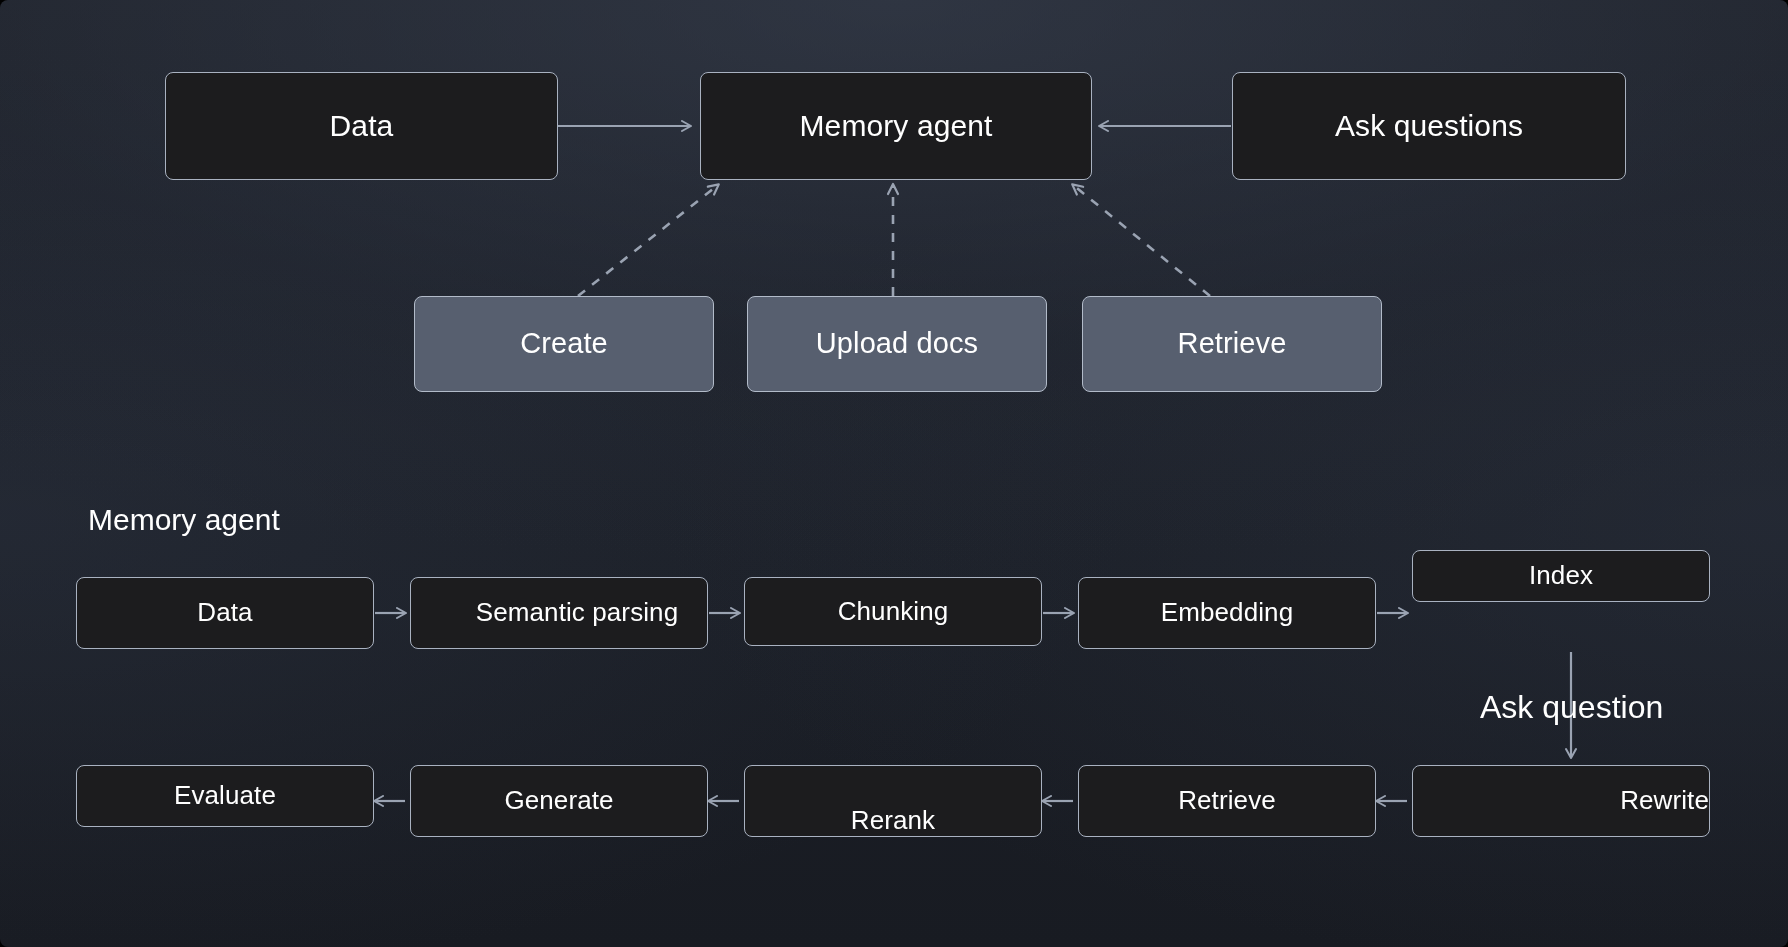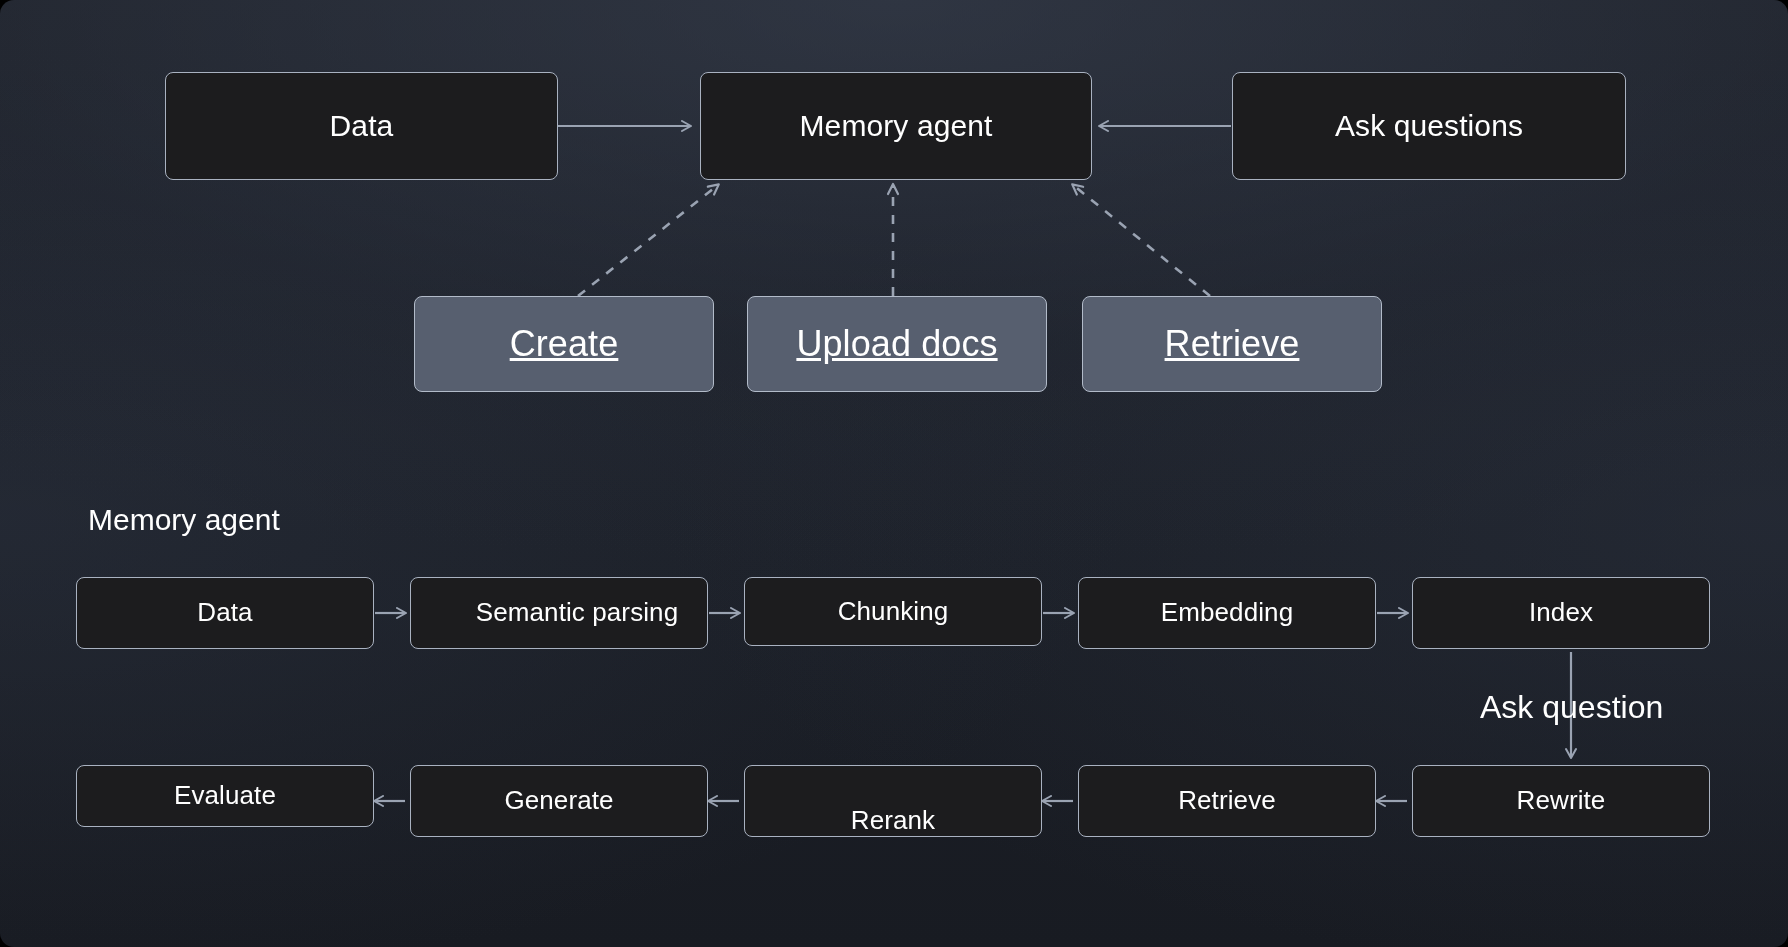--- a/index.html
+++ b/index.html
@@ -11,21 +11,21 @@
     width: 1788px;
     height: 947px;
     overflow: hidden;
     font-family: "Liberation Sans", sans-serif;
   }
 
   #canvas {
     position: relative;
     width: 1788px;
     height: 947px;
-    border-radius: 14px;
+    border-radius: 8px;
     overflow: hidden;
     background:
       radial-gradient(120% 80% at 50% 0%, rgba(58,66,82,0.55) 0%, rgba(40,46,58,0.25) 45%, rgba(0,0,0,0) 75%),
       radial-gradient(90% 70% at 0% 55%, rgba(48,55,70,0.40) 0%, rgba(0,0,0,0) 70%),
       radial-gradient(90% 70% at 100% 55%, rgba(48,55,70,0.40) 0%, rgba(0,0,0,0) 70%),
       linear-gradient(180deg, #22262f 0%, #1e222b 28%, #1b1f27 58%, #181b22 100%);
   }
 
   #svg-layer {
     position: absolute;
@@ -54,22 +54,21 @@
   }
   .node.gray {
     background: #575f6f;
     border-color: #b2bbc9;
   }
 
   .top-node {
     font-size: 30px;
   }
   .mid-node {
-    font-size: 36px;
-    text-decoration: underline;
+    font-size: 29px;
   }
   .pipe-node {
     font-size: 26px;
   }
 
   .free-label {
     position: absolute;
     color: #ffffff;
     user-select: none;
     white-space: nowrap;
@@ -171,21 +170,21 @@
   </div>
 
   <div class="node dark pipe-node" style="left:744px; top:577px; width:298px; height:69px;">
     <span>Chunking</span>
   </div>
 
   <div class="node dark pipe-node" style="left:1078px; top:577px; width:298px; height:72px;">
     <span>Embedding</span>
   </div>
 
-  <div class="node dark pipe-node" style="left:1412px; top:577px; width:298px; height:72px;">
+  <div class="node dark pipe-node" style="left:1412px; top:550px; width:298px; height:52px;">
     <span>Index</span>
   </div>
 
   <div class="free-label" id="ask-question-label" style="left:1480px; top:689px;">Ask question</div>
 
   <div class="node dark pipe-node" style="left:76px; top:765px; width:298px; height:62px;">
     <span>Evaluate</span>
   </div>
 
   <div class="node dark pipe-node" style="left:410px; top:765px; width:298px; height:72px;">
@@ -193,17 +192,17 @@
   </div>
 
   <div class="node dark pipe-node" style="left:744px; top:765px; width:298px; height:72px;align-items:flex-end;">
     <span>Rerank</span>
   </div>
 
   <div class="node dark pipe-node" style="left:1078px; top:765px; width:298px; height:72px;">
     <span>Retrieve</span>
   </div>
 
-  <div class="node dark pipe-node" style="left:1412px; top:765px; width:298px; height:72px;">
+  <div class="node dark pipe-node" style="left:1412px; top:765px; width:298px; height:72px;justify-content:flex-end;">
     <span>Rewrite</span>
   </div>
 
 </div>
 
 </body></html>

